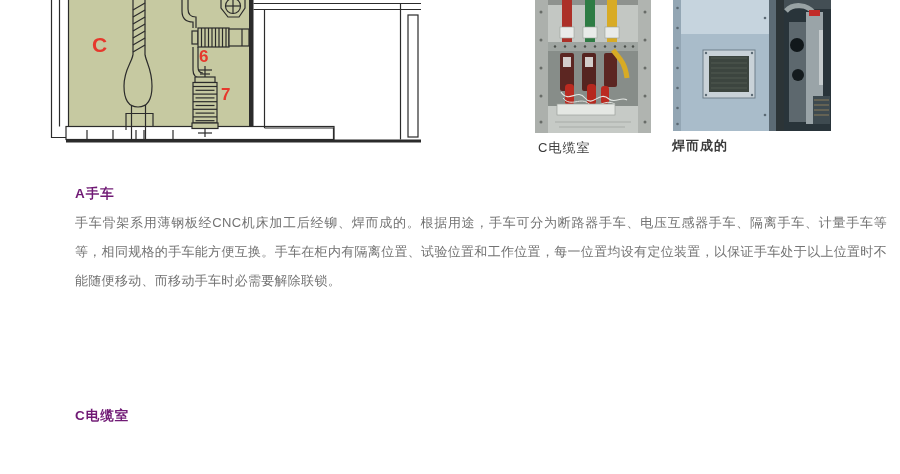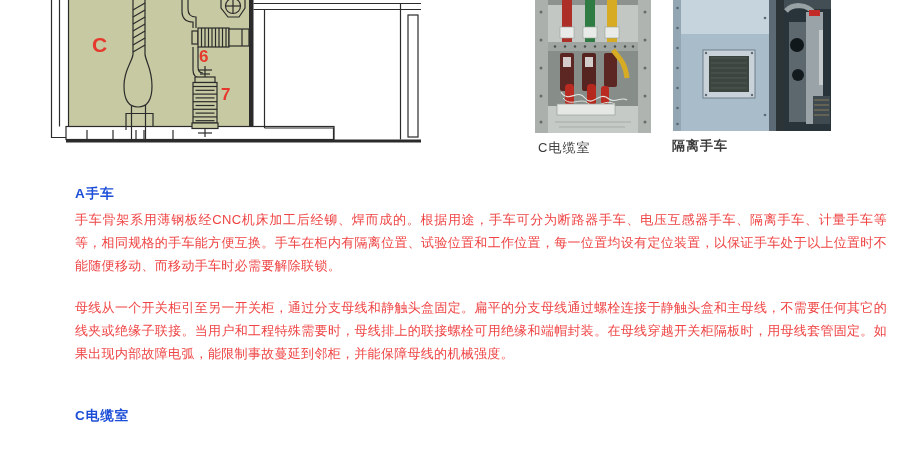--- a/index.html
+++ b/index.html
@@ -24,25 +24,25 @@
   #photo1 { left:535px; top:0; width:116px; height:133px; }
   #photo2 { left:673px; top:0; width:158px; height:131px; }
   .caption {
     position:absolute; font-size:13px; color:#3a3a3a; letter-spacing:1px;
   }
   #caption1 { left:538px; top:139px; font-weight:400; }
   #caption2 { left:672px; top:137px; font-weight:700; }
   
   .section { position:absolute; left:75px; width:812px; }
   .section h3 {
-    font-size:13.5px; font-weight:bold; color:#1d4ed8;
+    font-size:13.5px; font-weight:bold; color:#701a75;
     letter-spacing:1px; margin-bottom:5px;
   }
   .section p {
-    font-size:13px; color:#ef4444; line-height:23px;
+    font-size:13px; color:#737373; line-height:29px;
     letter-spacing:0.3px; text-align:justify;
   }
   #section-a { top:185px; }
   #section-b { top:296px; }
   #section-c { top:407px; }
 </style>
 </head>
 <body>
 
 <div id="page">
@@ -251,28 +251,27 @@
         <rect x="133" y="12" width="17" height="112" fill="#9aa4a8"></rect>
         <rect x="136" y="10" width="11" height="6" fill="#c22b28"></rect>
         <circle cx="124" cy="45" r="7" fill="#11181b"></circle>
         <circle cx="125" cy="75" r="6" fill="#141b1e"></circle>
         <rect x="140" y="96" width="17" height="28" fill="#3e4a50"></rect>
         <path d="M141,100 H156 M141,105 H156 M141,110 H156 M141,115 H156" stroke="#8a7a58" stroke-width="1"></path>
         <rect x="146" y="30" width="4" height="55" fill="#c6ccce"></rect>
       </g>
     </svg>
   </div>
-  <div id="caption2" class="caption">隔离手车</div>
+  <div id="caption2" class="caption">焊而成的</div>
 
   <div id="section-a" class="section">
     <h3>A手车</h3>
     <p>手车骨架系用薄钢板经CNC机床加工后经铆、焊而成的。根据用途，手车可分为断路器手车、电压互感器手车、隔离手车、计量手车等等，相同规格的手车能方便互换。手车在柜内有隔离位置、试验位置和工作位置，每一位置均设有定位装置，以保证手车处于以上位置时不能随便移动、而移动手车时必需要解除联锁。</p>
   </div>
 
   <div id="section-b" class="section">
-    <p>母线从一个开关柜引至另一开关柜，通过分支母线和静触头盒固定。扁平的分支母线通过螺栓连接于静触头盒和主母线，不需要任何其它的线夹或绝缘子联接。当用户和工程特殊需要时，母线排上的联接螺栓可用绝缘和端帽封装。在母线穿越开关柜隔板时，用母线套管固定。如果出现内部故障电弧，能限制事故蔓延到邻柜，并能保障母线的机械强度。</p>
   </div>
 
   <div id="section-c" class="section">
     <h3>C电缆室</h3>
   </div>
 
 </div>
 
 </body></html>

